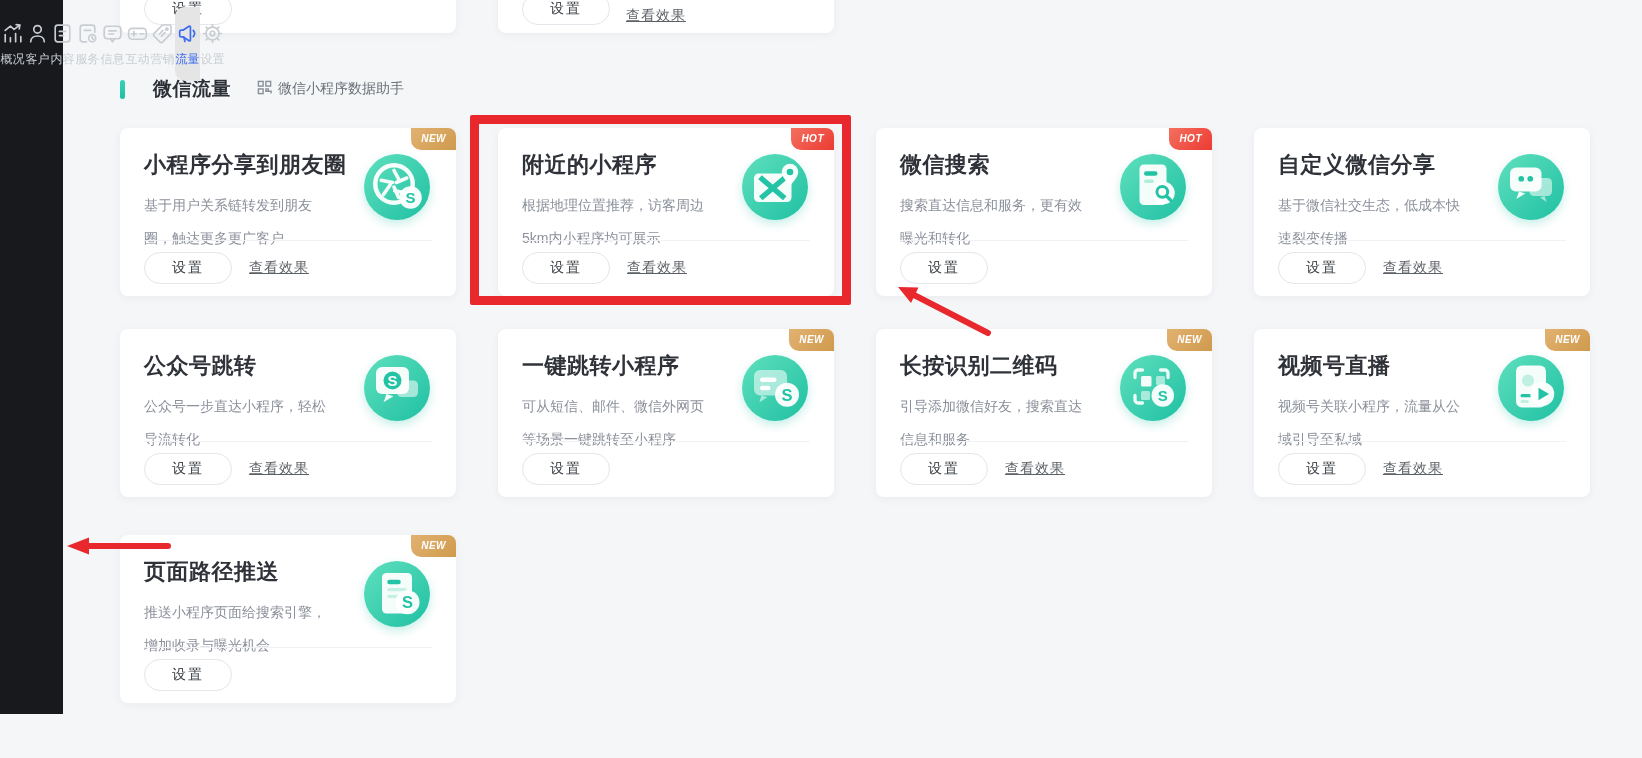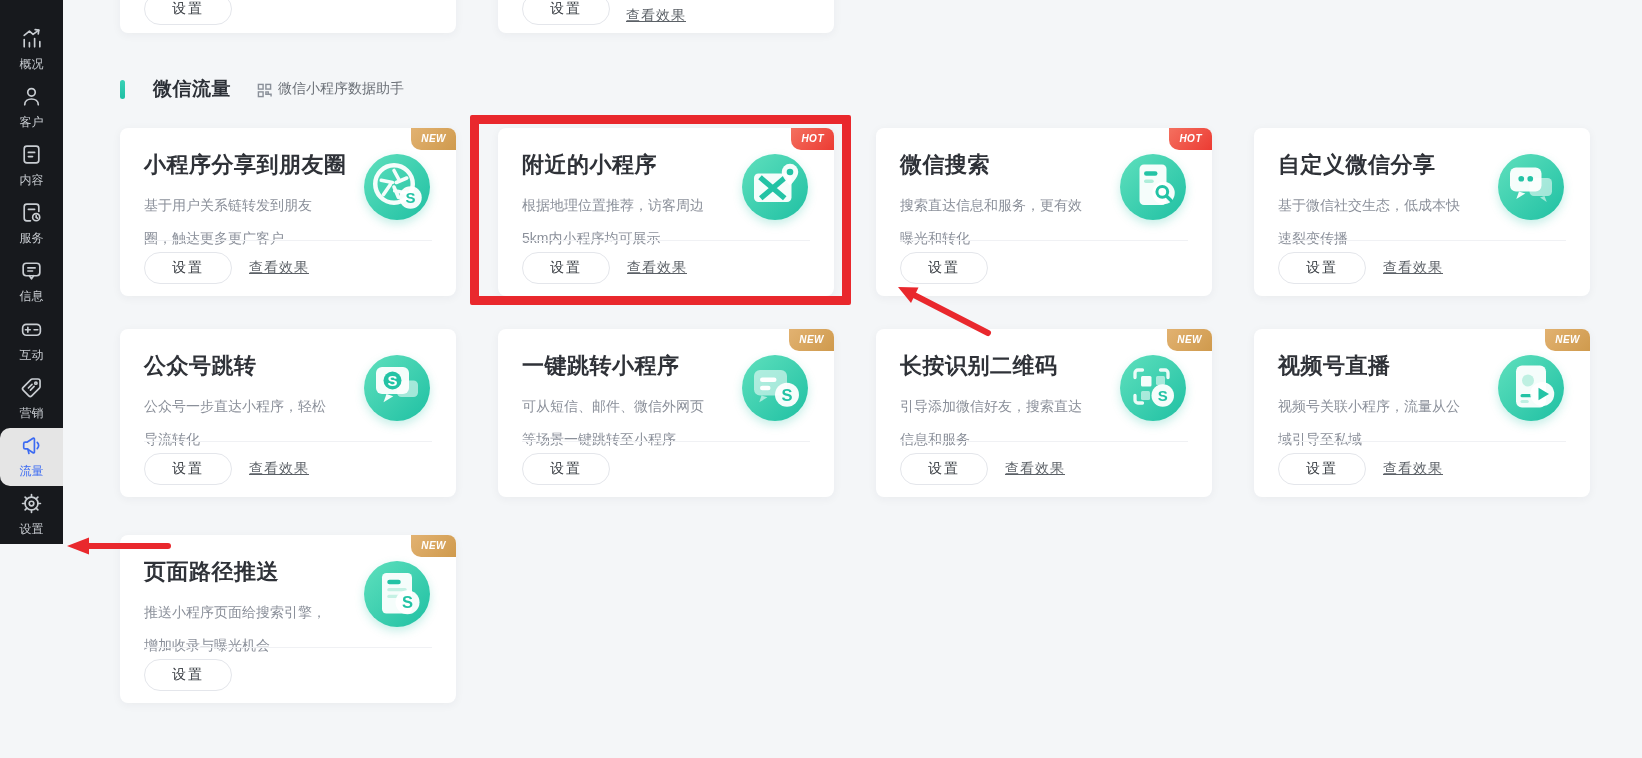--- a/index.html
+++ b/index.html
@@ -1,21 +1,21 @@
 <!DOCTYPE html>
 <html><head>
 <meta charset="utf-8">
 <style>
   * { margin:0; padding:0; box-sizing:border-box; }
   html,body { width:1642px; height:758px; overflow:hidden; }
   body { font-family:"Liberation Sans","DejaVu Sans",sans-serif; background:#f4f6f8; position:relative; }
 
   
-  .sidebar { position:absolute; left:0; top:0; width:63px; height:544px; background:#17191d; z-index:5;
-             display:flex; flex-direction:column; padding-top:20px; }
+  .sidebar { position:absolute; left:0; top:0; width:63px; height:714px; background:#17191d; z-index:5;
+             display:flex; padding-top:7px; }
   .side-item { height:74px; display:flex; flex-direction:column; align-items:center; justify-content:center;
                gap:5px; color:#c9cdd2; font-size:12px; cursor:pointer; }
   .side-item svg { width:25px; height:25px; stroke:#c9cdd2; fill:none; stroke-width:1.6;
                    stroke-linecap:round; stroke-linejoin:round; }
   .side-item.active { background:#e5e5e5; border-radius:10px 0 0 10px; color:#3b6af2; }
   .side-item.active svg { stroke:#3b6af2; }
 
   
   .main { position:absolute; left:63px; top:0; right:0; bottom:0; background:#f4f6f8; }
 
@@ -23,21 +23,21 @@
           box-shadow:0 2px 10px rgba(31,45,61,.05); }
 
   
   .partial-row { position:absolute; top:-23px; left:57px; display:flex; gap:42px; }
   .partial-row .card { height:56px; display:flex; align-items:flex-end; padding:0 24px 8px; gap:16px; }
 
   
   .section-header { position:absolute; top:76px; left:57px; display:flex; align-items:center; }
   .accent-bar { width:5px; height:19px; border-radius:3px; background:linear-gradient(180deg,#38d2b6,#1fbfa4); }
   .section-title { font-size:19px; font-weight:700; color:#2b2f36; margin-left:28px; letter-spacing:.5px; }
-  .section-helper { display:flex; align-items:flex-end; gap:6px; margin-left:26px; color:#6b7077;
+  .section-helper { display:flex; align-items:flex-start; gap:6px; margin-left:26px; color:#6b7077;
                     font-size:14px; cursor:pointer; }
   .section-helper svg { width:15px; height:15px; stroke:#8a9099; fill:none; stroke-width:1.5; }
 
   
   .row { position:absolute; left:57px; display:flex; gap:42px; }
   .row1 { top:128px; } .row2 { top:329px; } .row3 { top:535px; }
   .row .card { height:168px; padding:22px 24px 0; }
 
   .card-title { font-size:22px; font-weight:600; color:#2f3238; letter-spacing:.5px; }
   .card-desc  { margin-top:9px; width:188px; font-size:14px; color:#8b909a; line-height:33px; }

